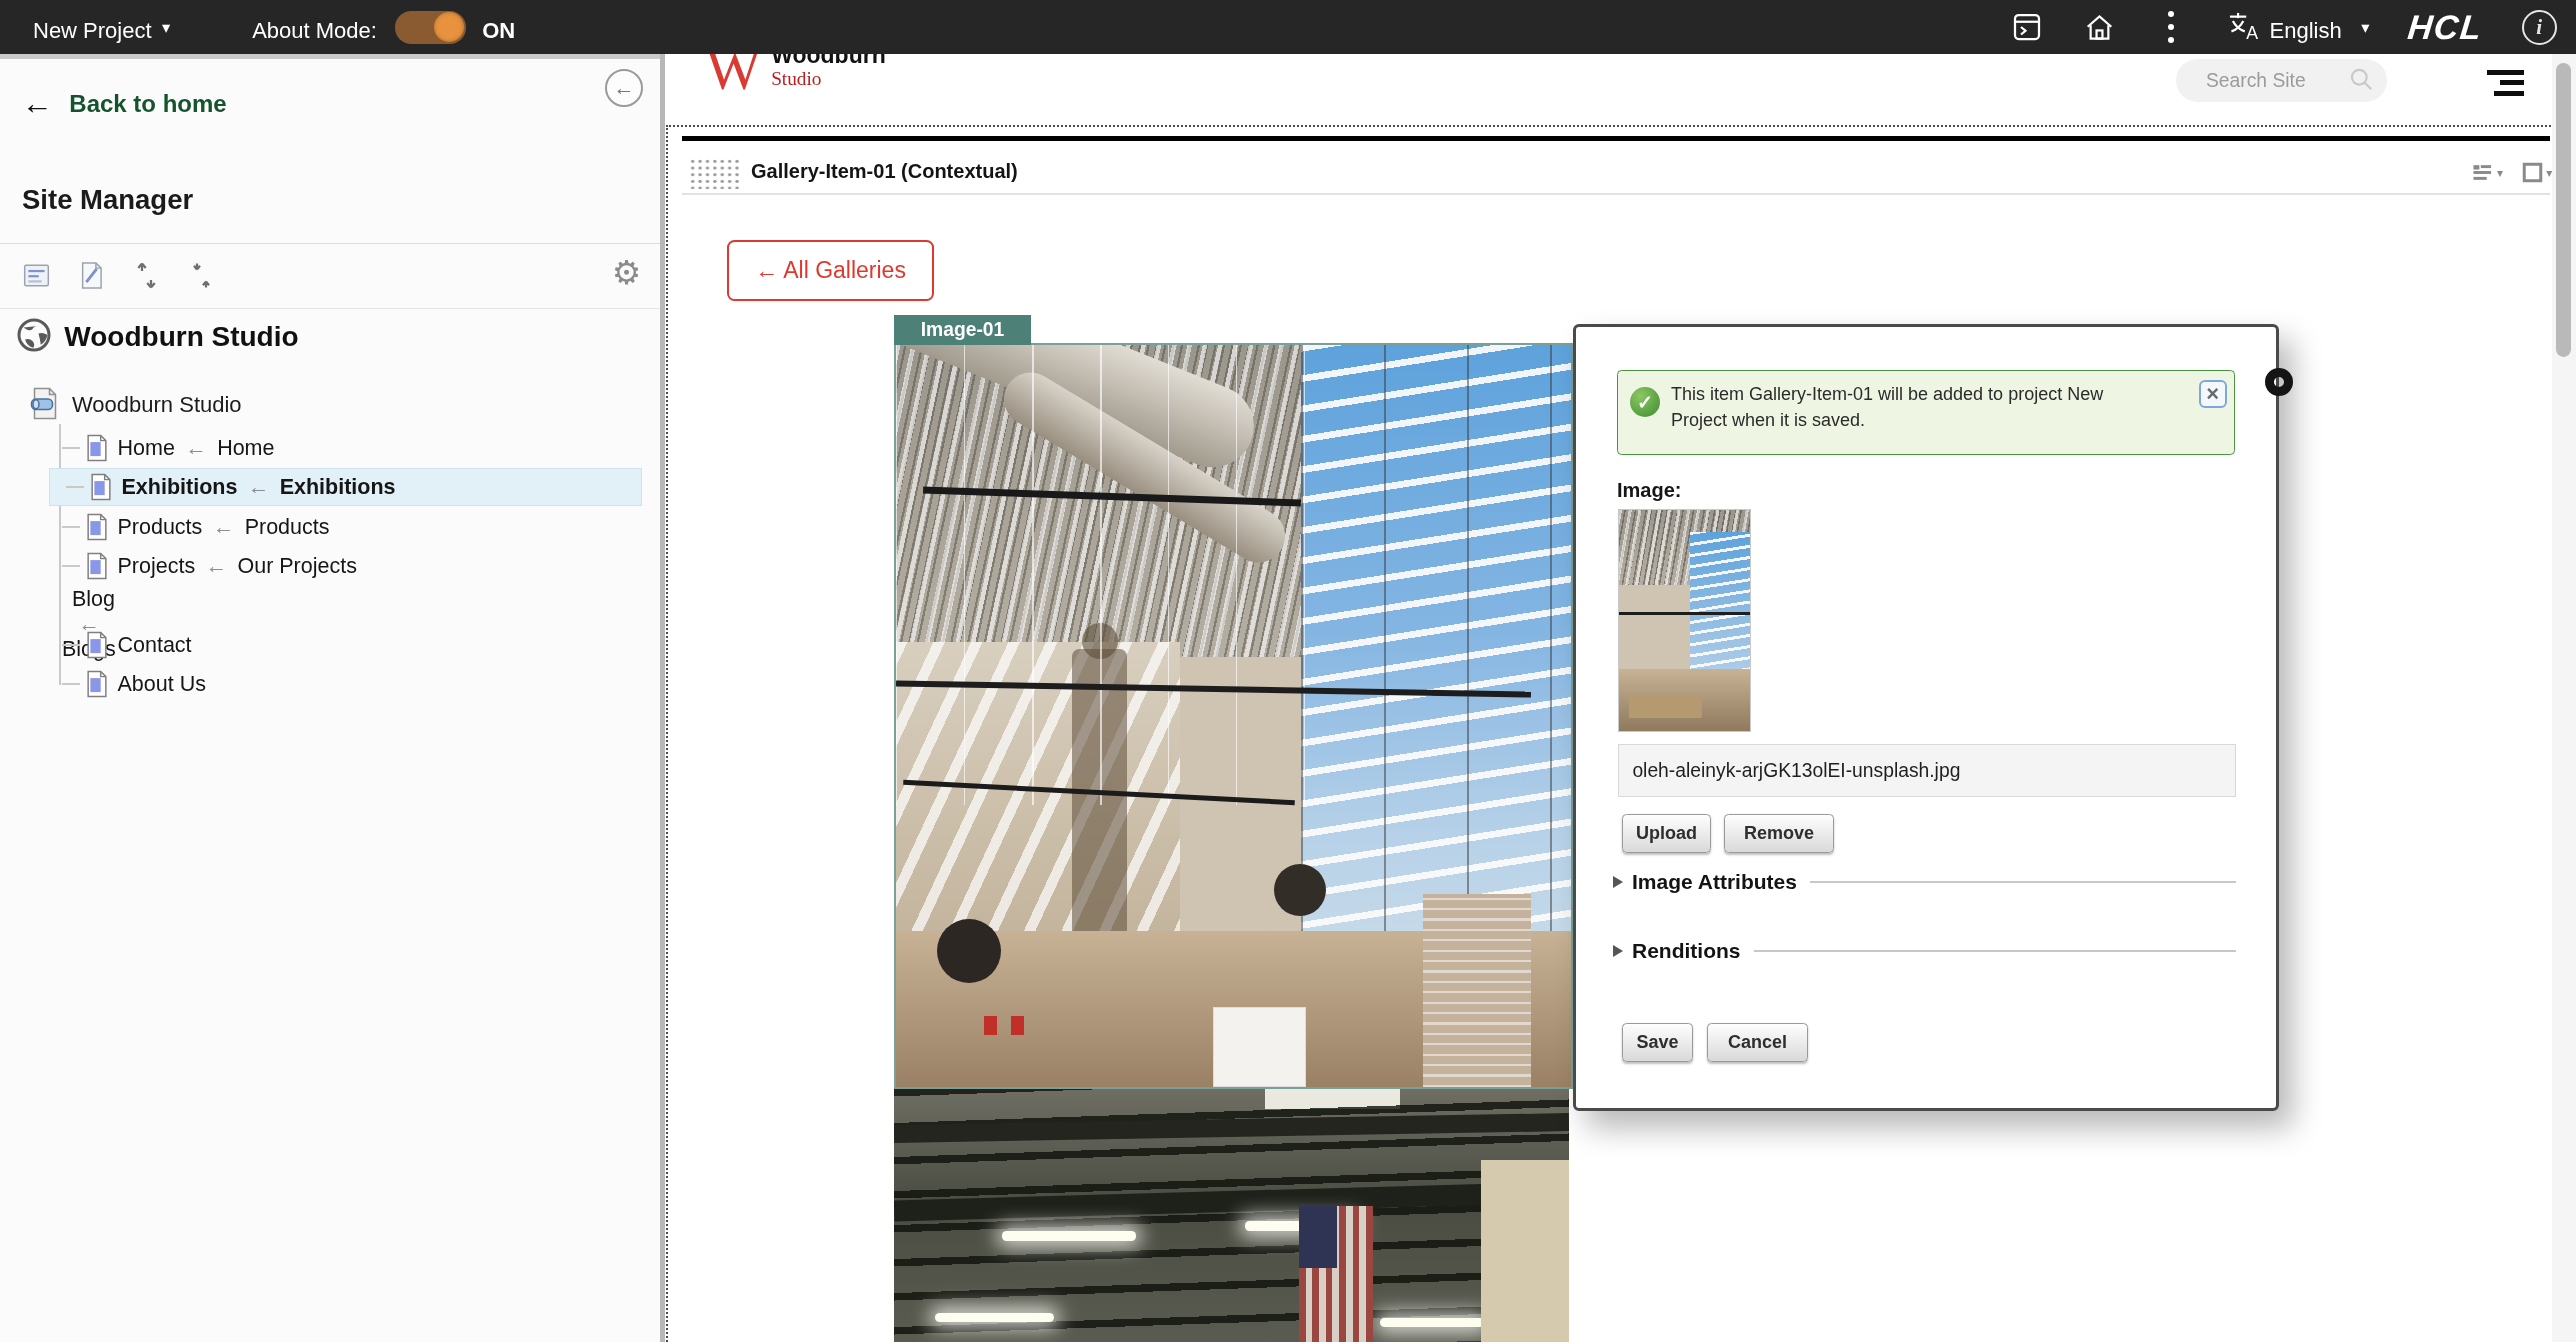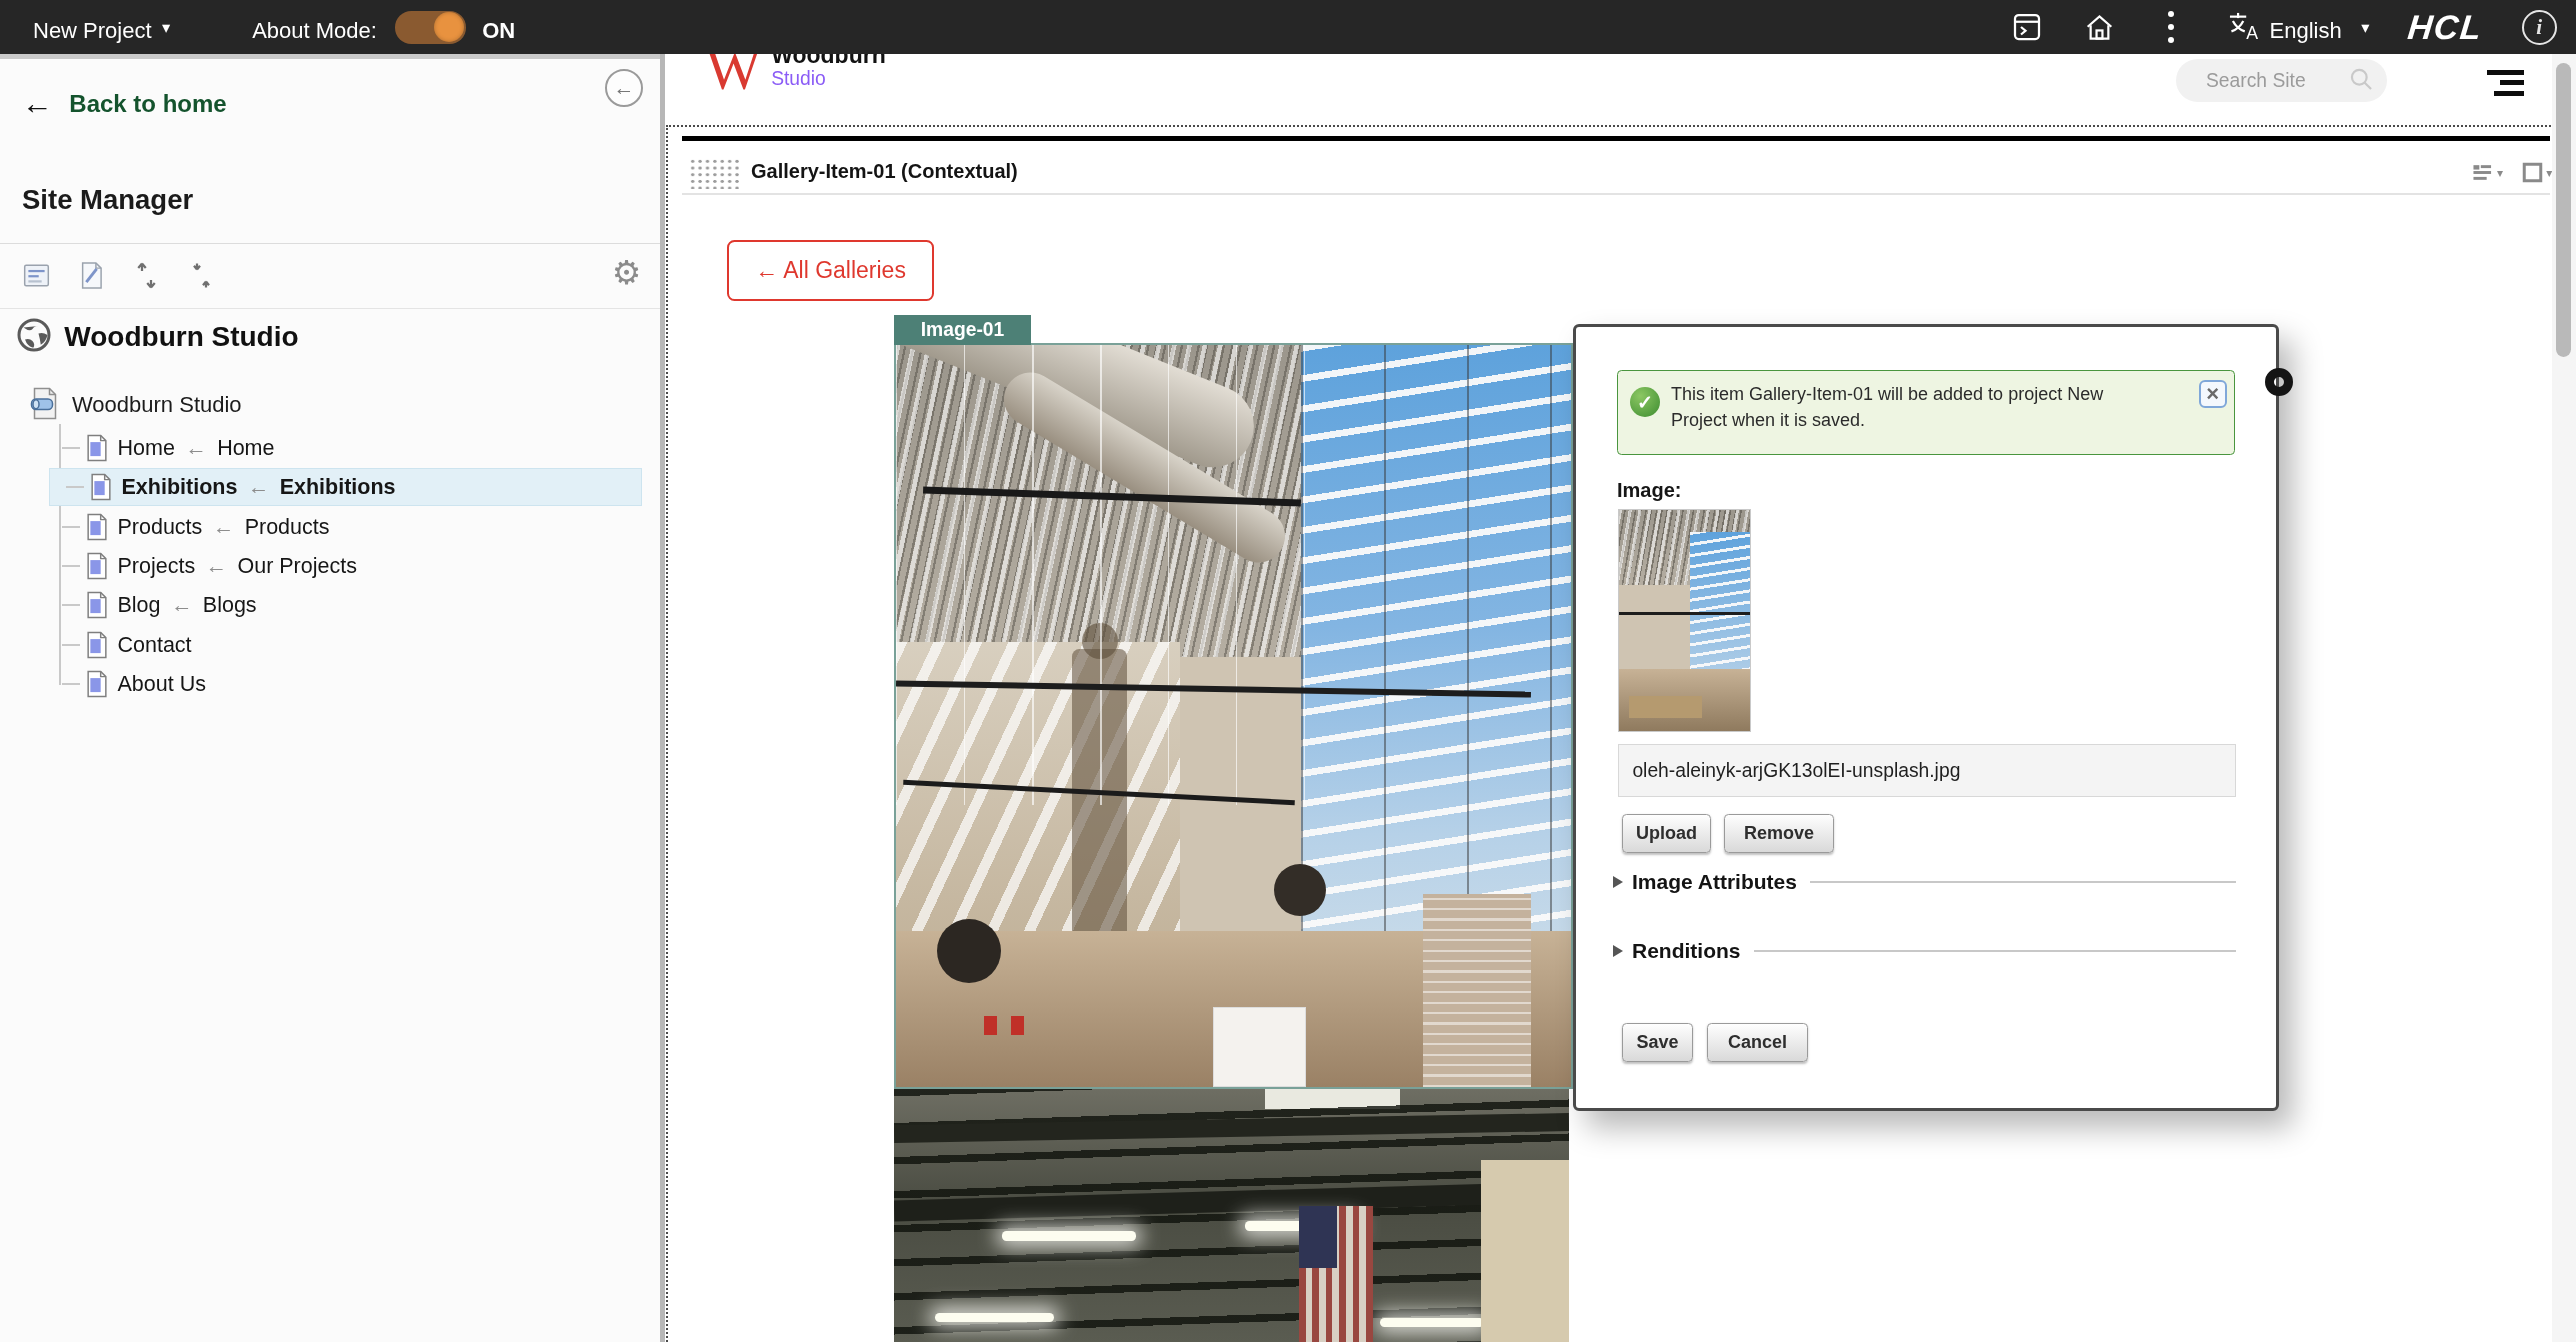--- a/index.html
+++ b/index.html
@@ -58,21 +58,21 @@
   .tree-row .mapped{font-size:21.5px;color:#161616;white-space:nowrap;}
   .tree-row.selected{background:#e2f0f7;outline:0.7px solid #cde4ef;left:50px;width:575px;padding-left:16px;}
   .tree-row.selected .lbl,.tree-row.selected .mapped{font-weight:bold;}
 
   
   .content{position:absolute;left:665px;top:54px;right:0;bottom:0;background:#fff;}
   .brand{position:absolute;left:706px;top:43px;display:flex;gap:10.4px;z-index:10;}
   .brand .mark{color:#d93a31;font-family:"Liberation Serif",serif;font-size:58px;line-height:53px;
                font-weight:normal;}
   .brand .bt1{font-size:23px;font-weight:bold;color:#121212;line-height:25px;}
-  .brand .bt2{font-size:19.3px;color:#8b5cf6;line-height:22px;}
+  .brand .bt2{font-size:19.3px;color:#b91c1c;line-height:22px;font-family:Liberation Serif, serif;}
   .search-pill{position:absolute;left:2176px;top:59px;width:211px;height:43px;border-radius:21.5px;
                background:#f1f1f1;display:flex;align-items:center;z-index:10;}
   .search-pill input{border:none;outline:none;background:transparent;font-size:19.3px;color:#555;
                      font-family:"Liberation Sans",sans-serif;padding-left:30px;width:141px;}
   .search-pill input::placeholder{color:#9b9b9b;}
   .hamburger{position:absolute;left:2487px;top:70px;width:37px;height:27px;cursor:pointer;z-index:10;}
   .hamburger i{position:absolute;right:0;height:4.5px;background:#0d0d0d;display:block;}
   .hamburger i:nth-child(1){top:0;width:37px;}
   .hamburger i:nth-child(2){top:10.4px;width:24px;}
   .hamburger i:nth-child(3){top:21px;width:30px;}
@@ -370,21 +370,21 @@
       <svg width="24" height="28" viewBox="0 0 32 38">
           <path d="M4 2 h17 l7 7 v27 h-24 z" fill="#fff" stroke="#7f7f7f" stroke-width="2"></path>
           <path d="M21 2 v7 h7" fill="none" stroke="#7f7f7f" stroke-width="2"></path>
           <rect x="7" y="11" width="14" height="19" fill="#8a96e8"></rect>
         </svg>
       <span class="lbl">Projects</span>
       <span class="map-arrow">←</span>
       <span class="mapped">Our Projects</span>
     </div>
 
-    <div class="tree-row" style="top:528px;">
+    <div class="tree-row" style="top:528px;flex-direction:column;">
       <span class="stub"></span>
       <svg width="24" height="28" viewBox="0 0 32 38">
           <path d="M4 2 h17 l7 7 v27 h-24 z" fill="#fff" stroke="#7f7f7f" stroke-width="2"></path>
           <path d="M21 2 v7 h7" fill="none" stroke="#7f7f7f" stroke-width="2"></path>
           <rect x="7" y="11" width="14" height="19" fill="#8a96e8"></rect>
         </svg>
       <span class="lbl">Blog</span>
       <span class="map-arrow">←</span>
       <span class="mapped">Blogs</span>
     </div>

